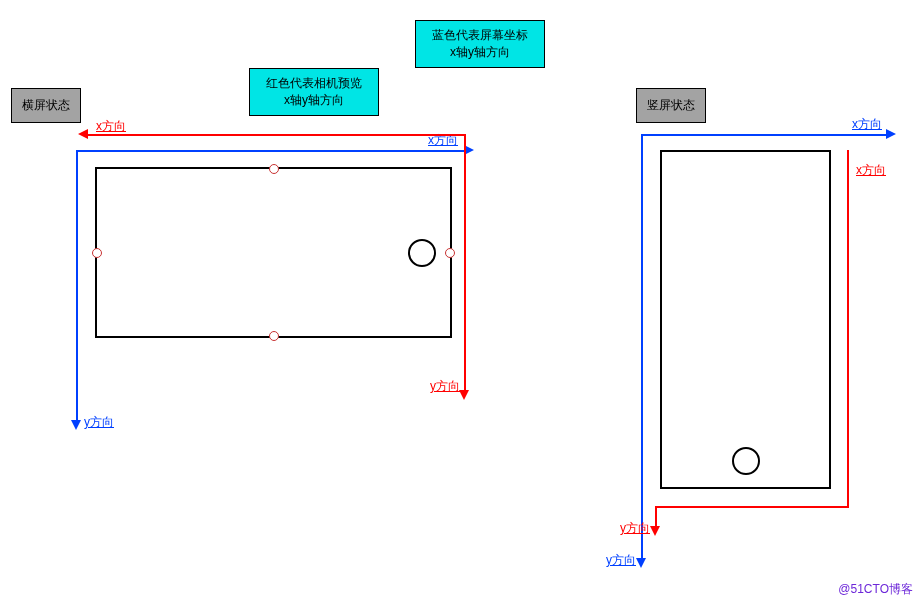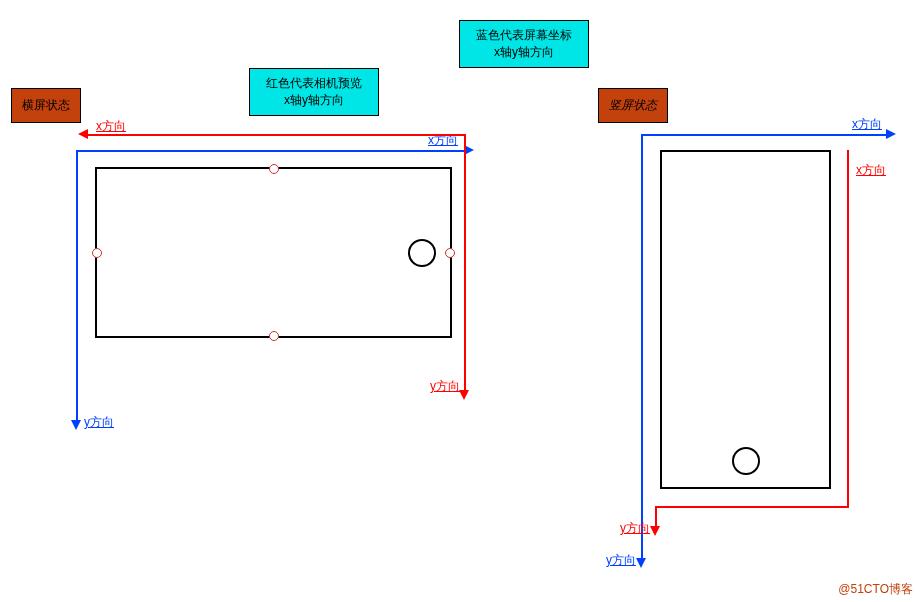--- a/index.html
+++ b/index.html
@@ -17,37 +17,37 @@
     position: absolute;
     border: 1px solid #000;
     text-align: center;
   }
   .legend {
     background: #00e5e5;
     padding: 6px 8px;
     line-height: 1.4;
   }
   .state {
-    background: #c2410c;
+    background: #a3a3a3;
     padding: 8px 10px;
   }
   .label {
     position: absolute;
     white-space: nowrap;
     text-decoration: underline;
   }
   .red   { color: #ff0000; }
   .blue  { color: #0040ff; }
 
   
   .watermark {
     position: absolute;
     right: 8px;
     bottom: 4px;
-    color: #c2410c;
+    color: #6d28d9;
     font-size: 12px;
   }
 
   
   .line {
     position: absolute;
     background: currentColor;
   }
   .arrow-head {
     position: absolute;
@@ -80,28 +80,28 @@
   }
 </style>
 </head>
 <body>
 
 <div class="box legend" style="left:249px;top:20px;width:112px;margin-top:48px;">
   <div>红色代表相机预览</div>
   <div>x轴y轴方向</div>
 </div>
 
-<div class="box legend" style="left:415px;top:20px;width:112px;margin-left:44px;">
+<div class="box legend" style="left:415px;top:20px;width:112px;">
   <div>蓝色代表屏幕坐标</div>
   <div>x轴y轴方向</div>
 </div>
 
 <div class="box state" style="left:11px;top:88px;">横屏状态</div>
 
-<div class="box state" style="left:598px;top:88px;font-style:italic;">竖屏状态</div>
+<div class="box state" style="left:636px;top:88px;">竖屏状态</div>
 
 <div class="phone" style="left:95px;top:167px;width:353px;height:167px;">
   <div class="home-btn" style="right:14px;top:50%;transform:translateY(-50%);"></div>
 
   <div class="anchor" style="left:0;top:50%;"></div>
   <div class="anchor" style="left:100%;top:50%;"></div>
   <div class="anchor" style="left:50%;top:0;"></div>
   <div class="anchor" style="left:50%;top:100%;"></div>
 </div>
 

